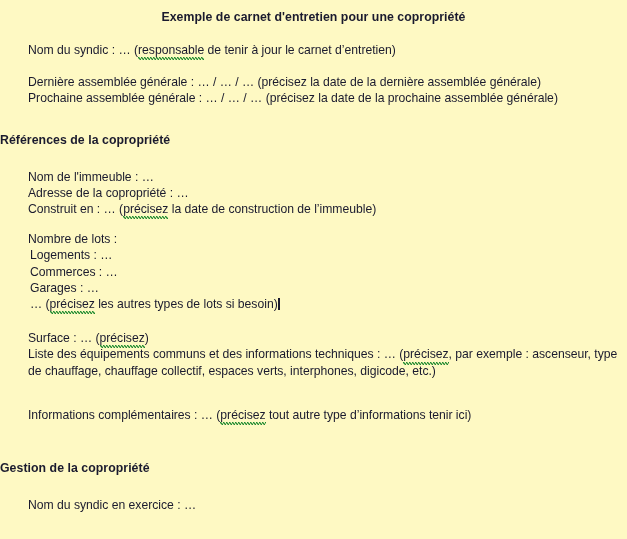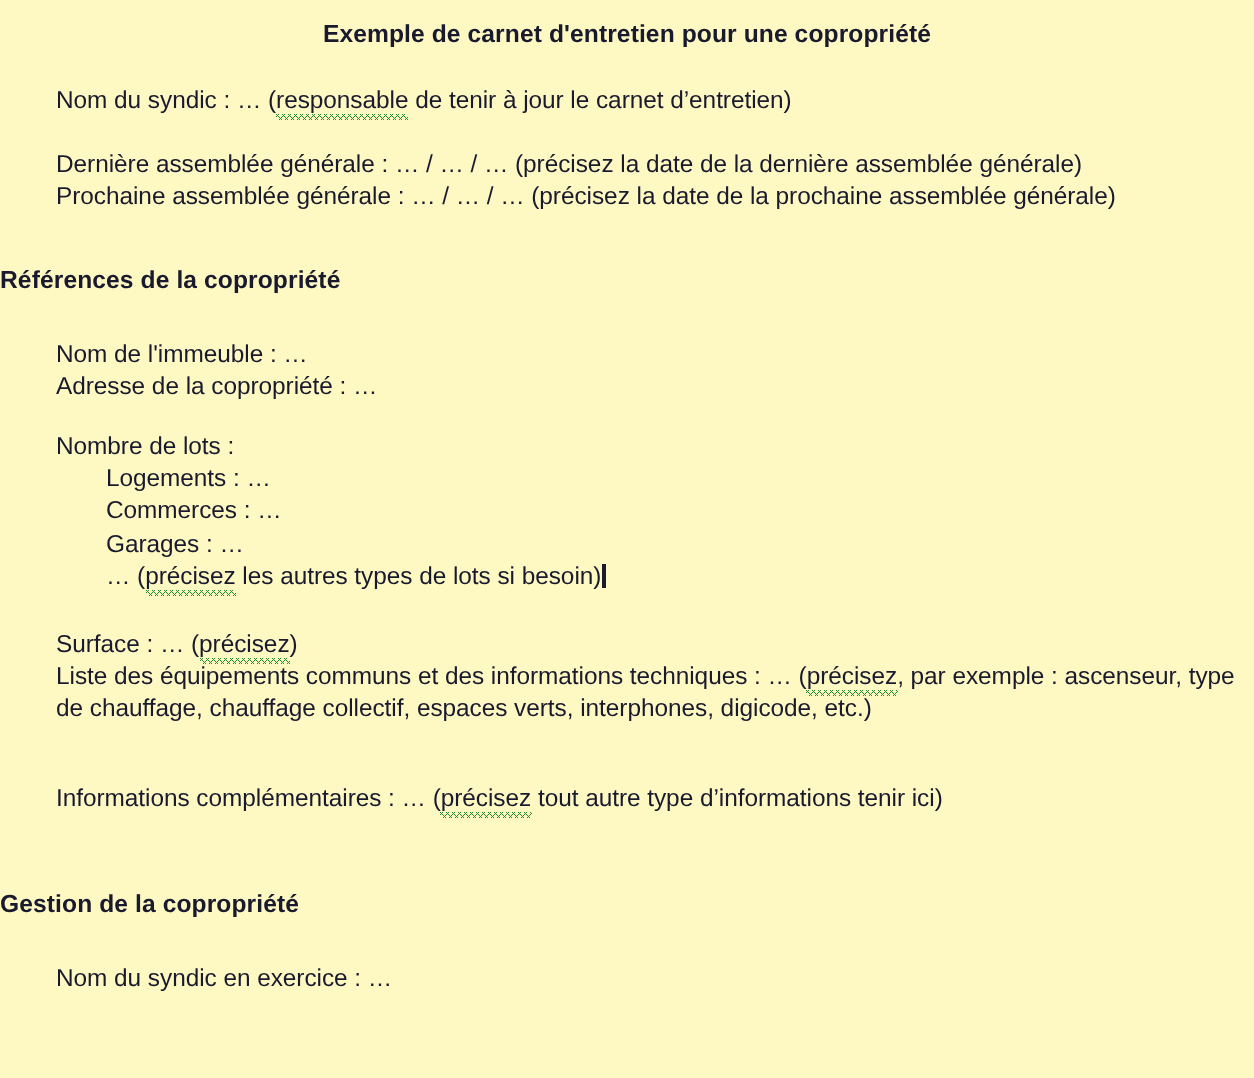--- a/index.html
+++ b/index.html
@@ -47,21 +47,21 @@
     line-height: 16.2px;
     letter-spacing: -0.02px;
     white-space: nowrap;
     padding-left: 28px;
   }
   .line.wrap {
     white-space: normal;
     padding-right: 6px;
   }
   .line.indent {
-    padding-left: 53px;
+    padding-left: 30px;
   }
   .sp-10 { height: 10px; }
   .sp-12 { height: 12px; }
   .sp-14 { height: 14px; }
   .sp-16 { height: 16px; }
   .sp-18 { height: 18px; }
   .sp-22 { height: 22px; }
   .sp-26 { height: 26px; }
 
   
@@ -117,20 +117,21 @@
   <div class="sp-26"></div>
 
   <div class="section-heading">Références de la copropriété</div>
 
   <div class="sp-22"></div>
 
   <div class="line">Nom de l'immeuble : …</div>
 
   <div class="line">Adresse de la copropriété : …</div>
 
+  <div class="line"><span>Construit en : …  (</span><span class="spell">précisez</span><span> la date de construction de l’immeuble)</span></div>
 
   <div class="sp-14"></div>
 
   <div class="line">Nombre de lots :</div>
 
   <div class="line indent">Logements : …</div>
 
   <div class="line indent">Commerces : …</div>
 
   <div class="line indent">Garages : …</div>

